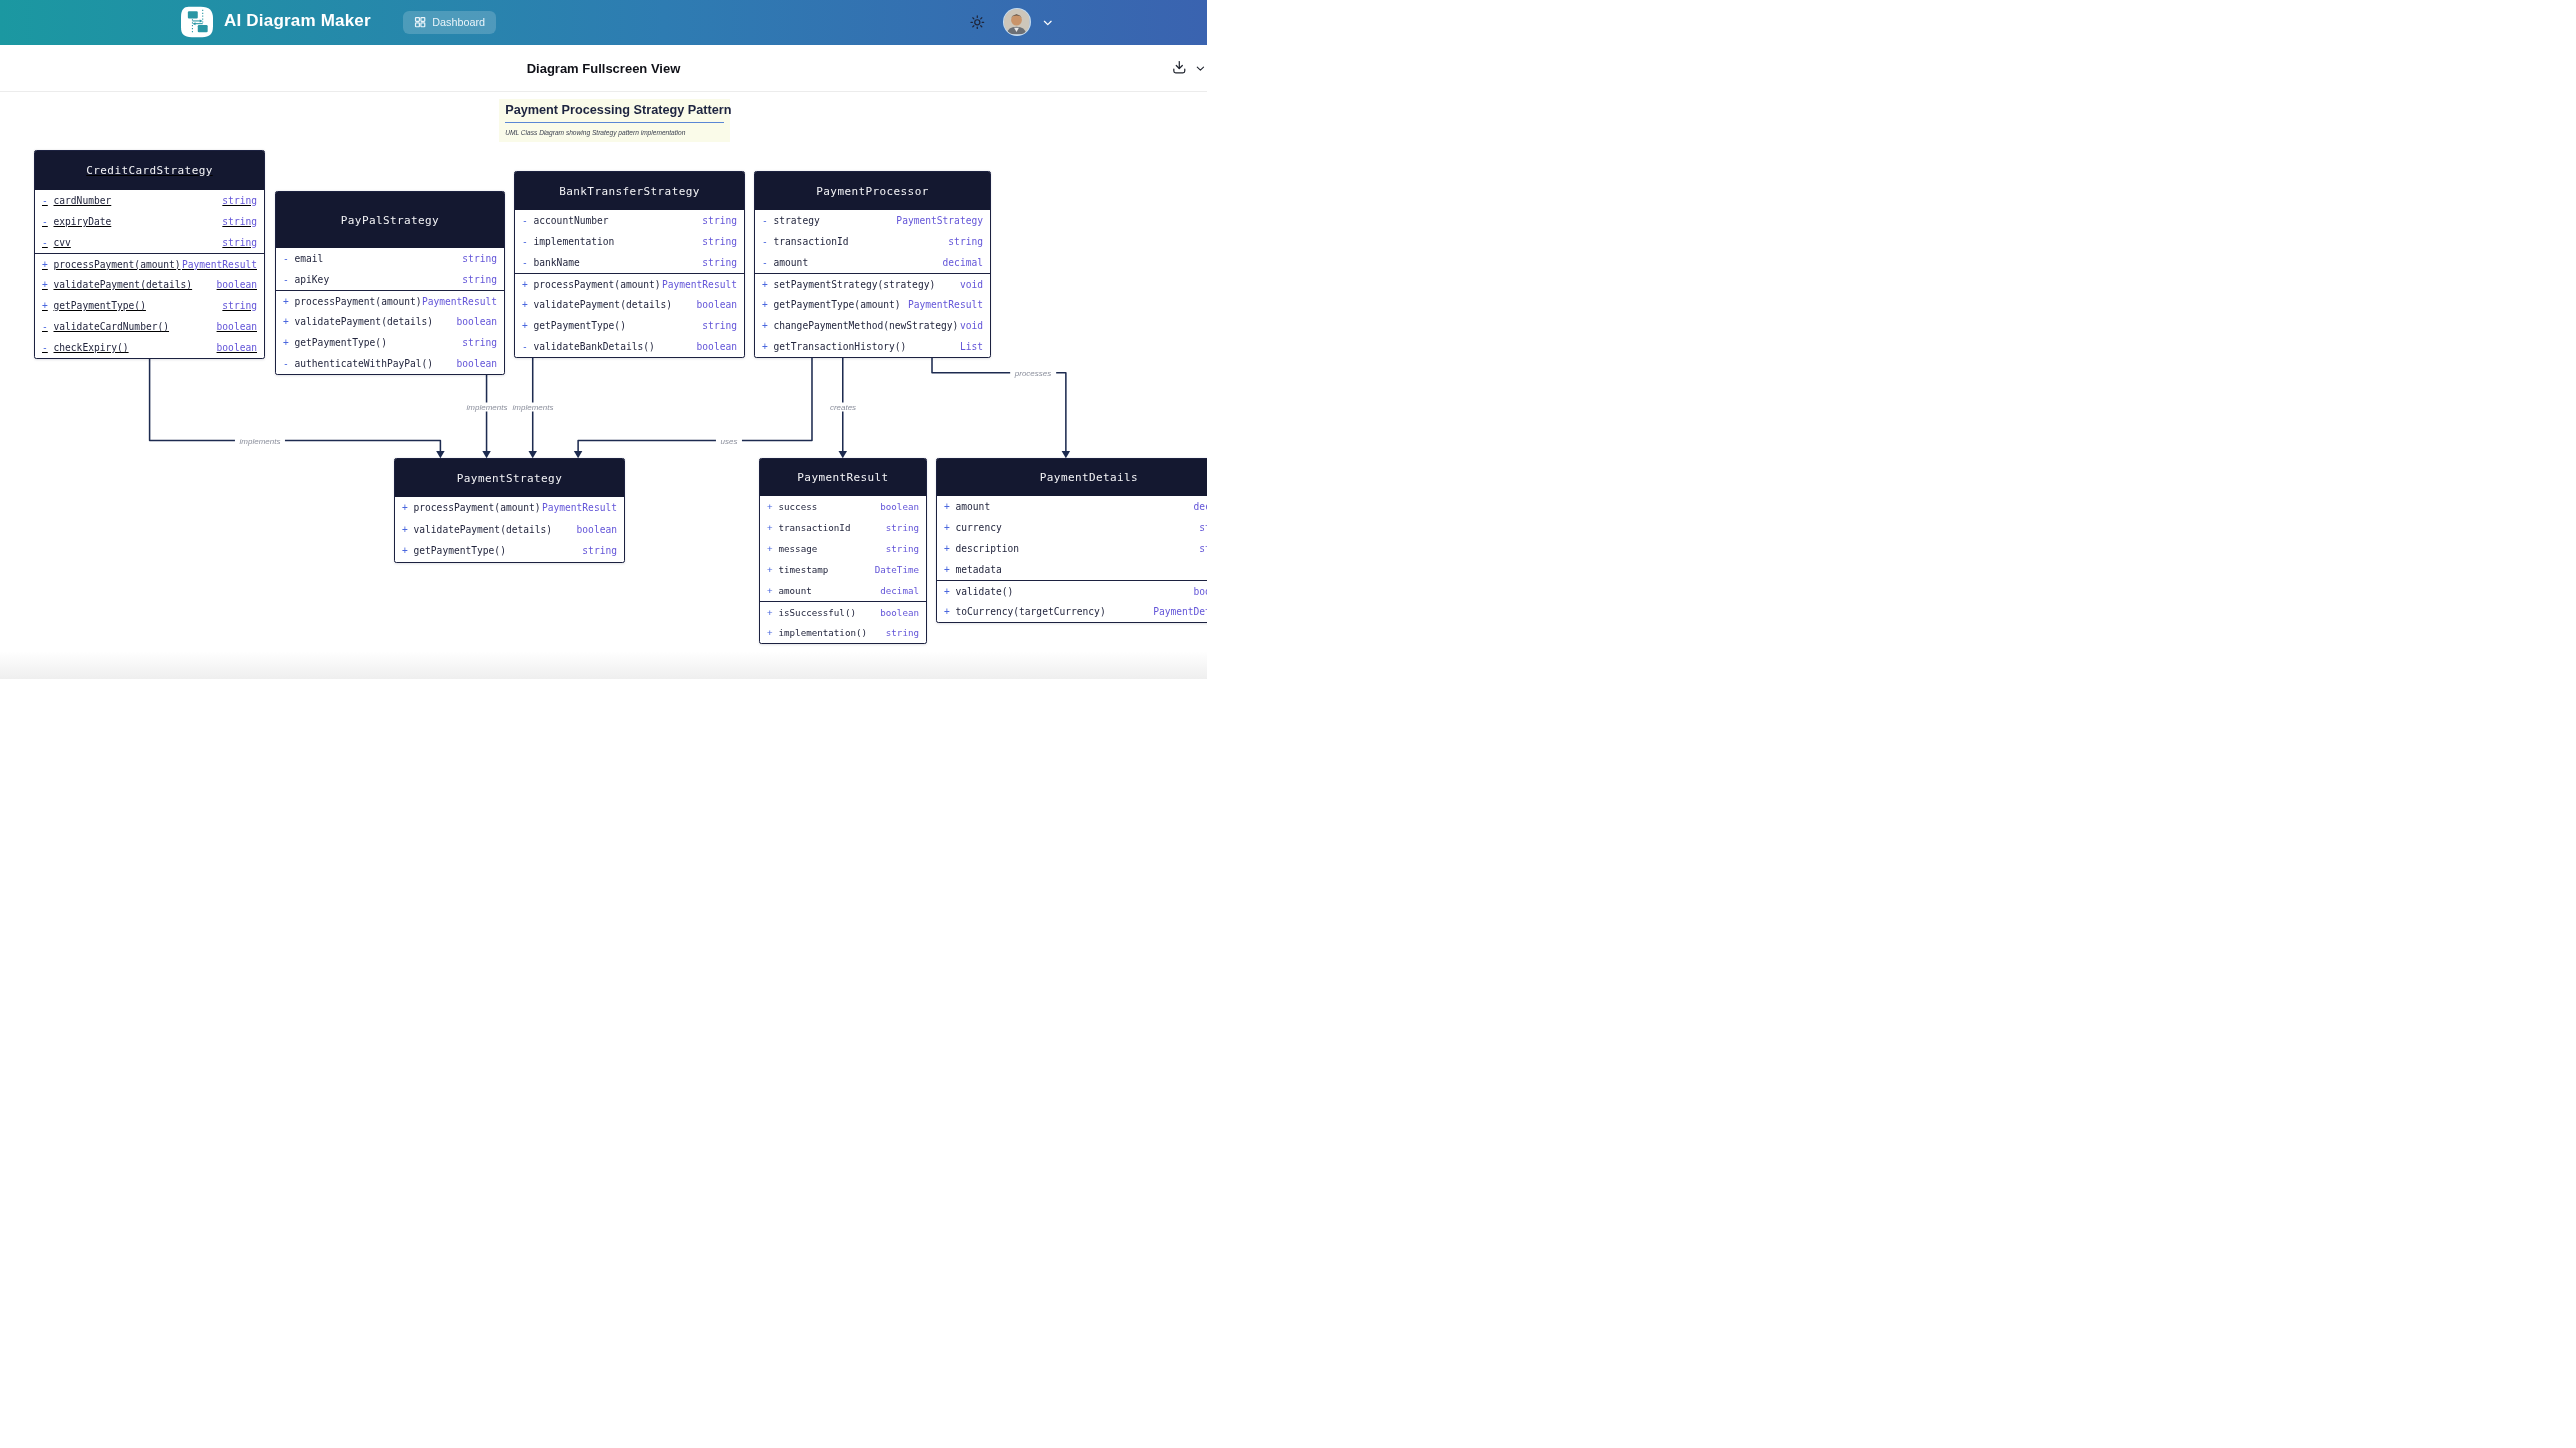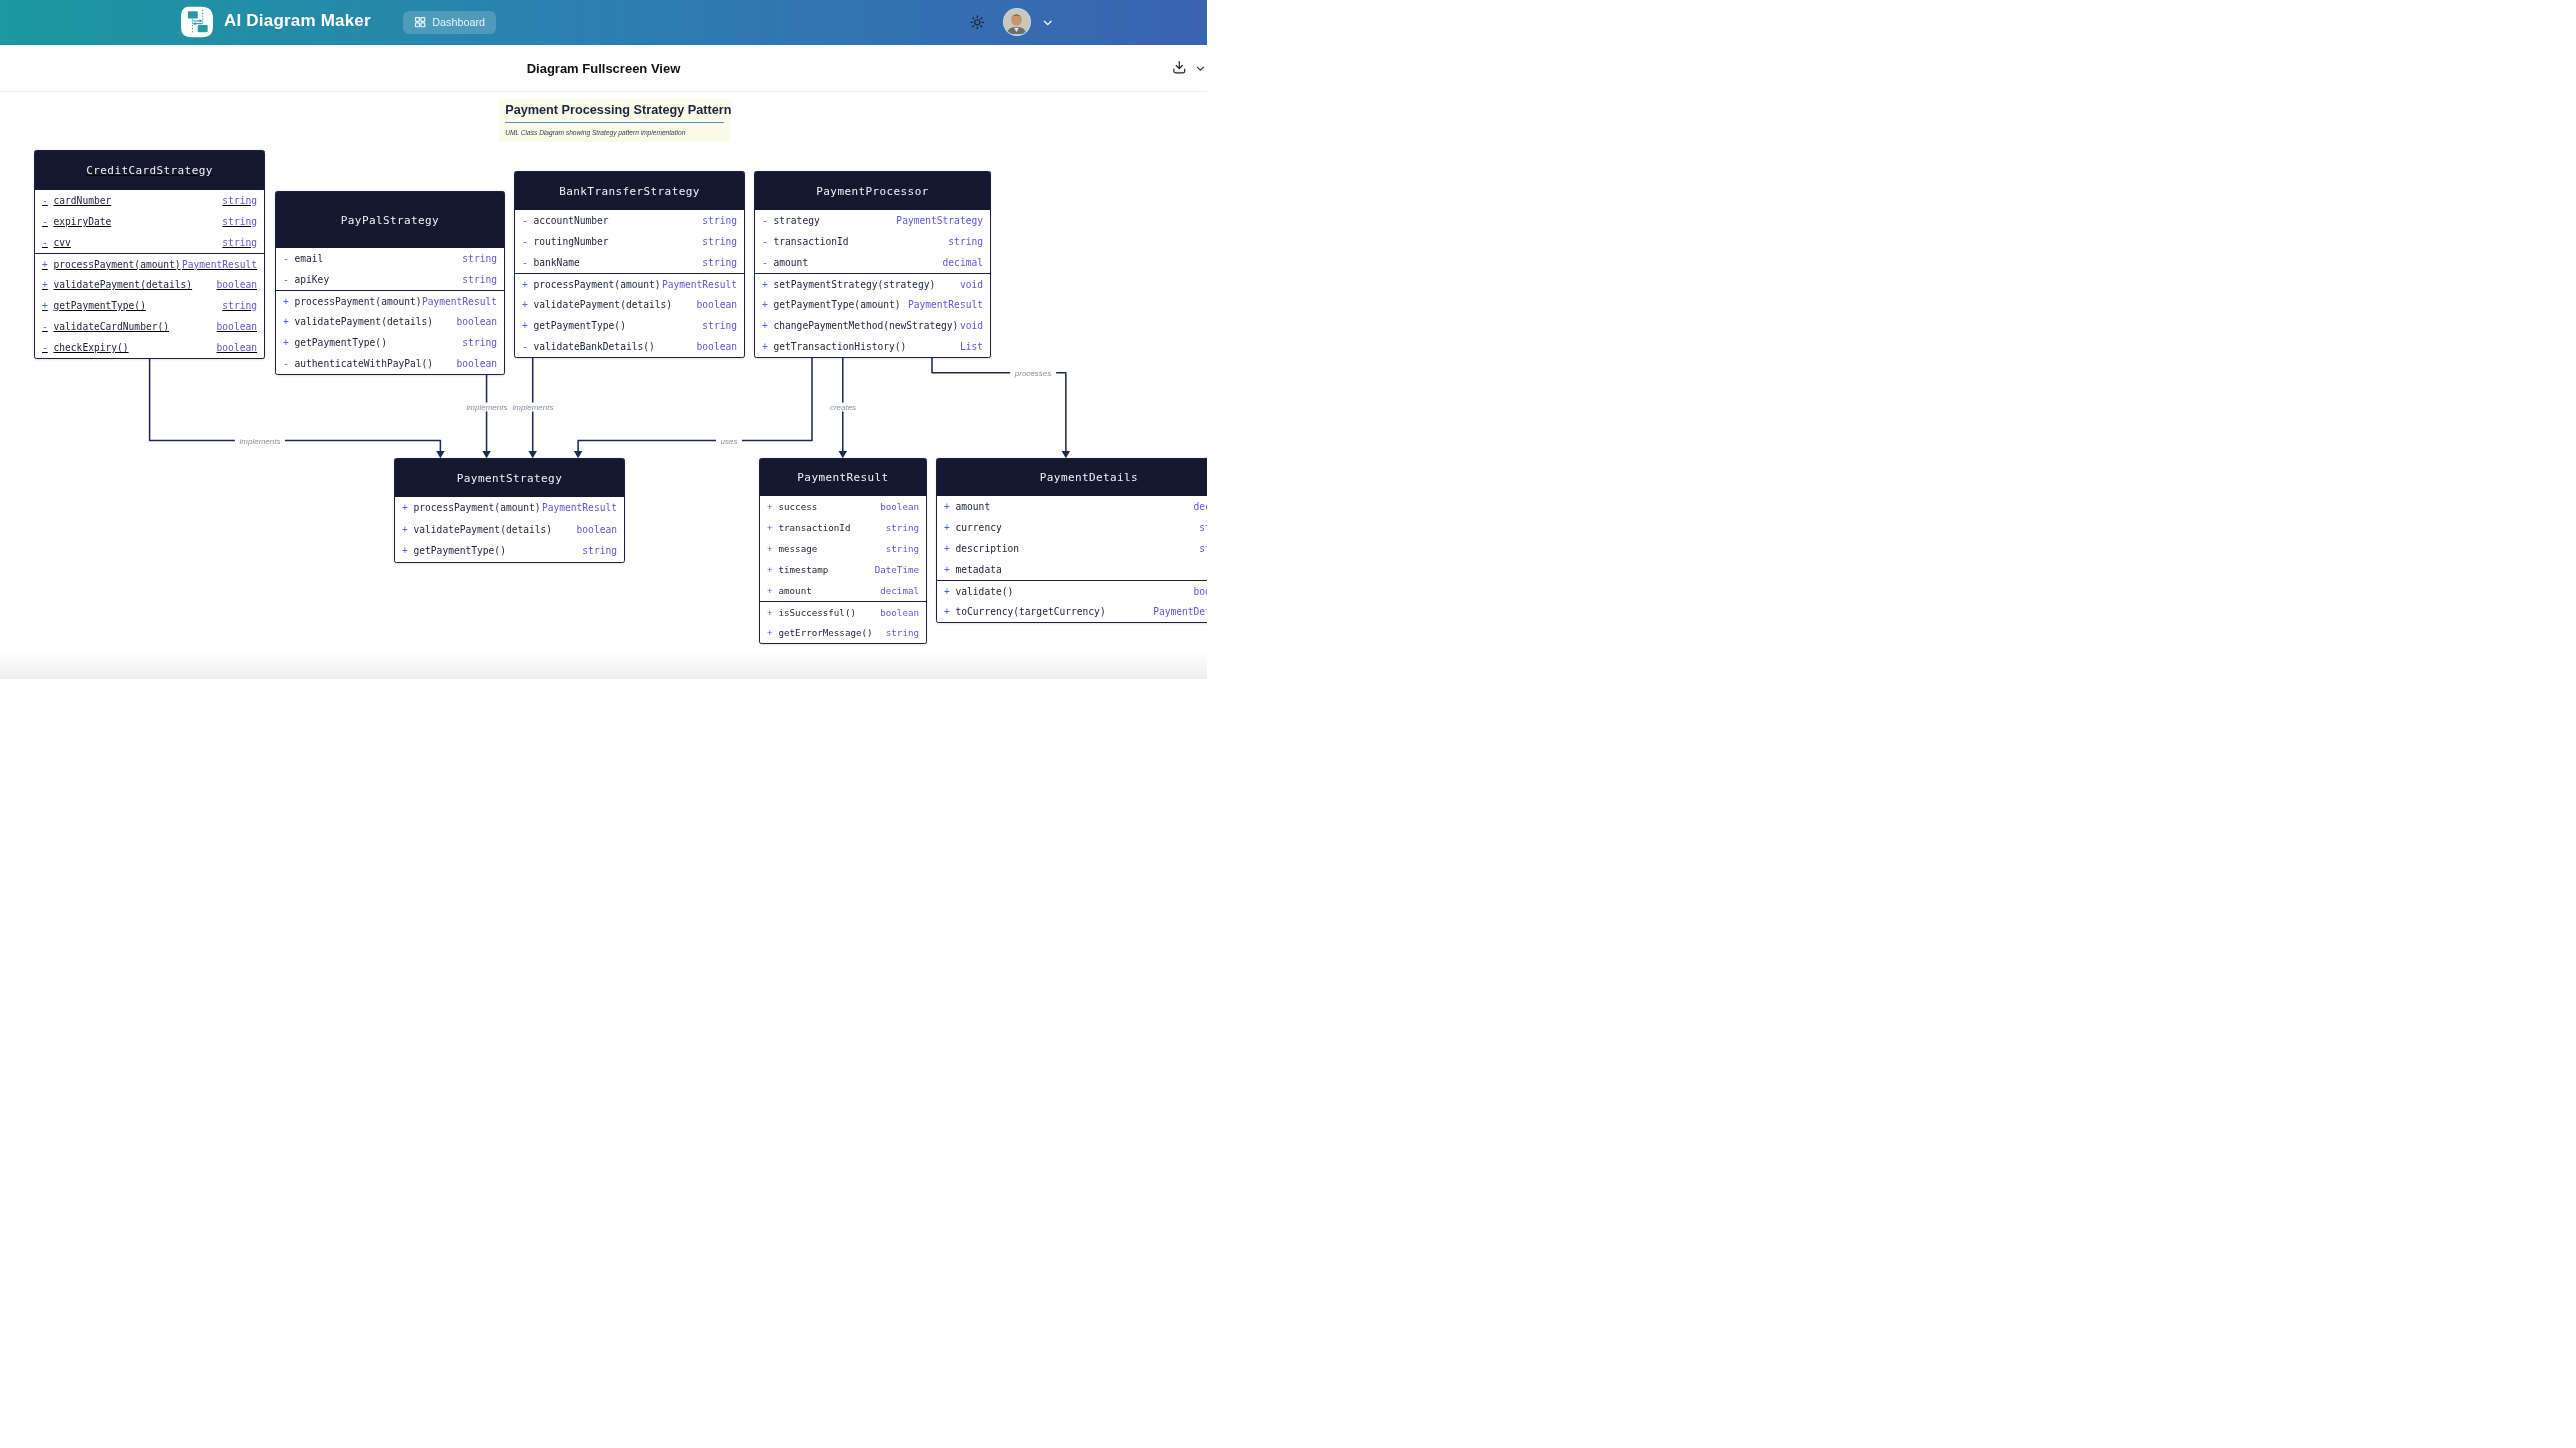--- a/index.html
+++ b/index.html
@@ -270,21 +270,21 @@
       </div>
       <div class="uml-class" style="left: 514px; top: 79px; width: 231px;">
         <div class="hdr" style="height: 38px;">BankTransferStrategy</div>
         <div class="mrow" style="height: 21px; font-size: 9.6px;">
           <span class="vis">-</span>
           <span class="nm">accountNumber</span>
           <span class="tp">string</span>
         </div>
         <div class="mrow" style="height: 21px; font-size: 9.6px;">
           <span class="vis">-</span>
-          <span class="nm">routingNumber</span>
+          <span class="nm">implementation</span>
           <span class="tp">string</span>
         </div>
         <div class="mrow" style="height: 21px; font-size: 9.6px;">
           <span class="vis">-</span>
           <span class="nm">bankName</span>
           <span class="tp">string</span>
         </div>
         <div class="mrow sep" style="height: 21px; font-size: 9.6px;">
           <span class="vis">+</span>
           <span class="nm">processPayment(amount)</span>
@@ -389,21 +389,21 @@
           <span class="nm">amount</span>
           <span class="tp">decimal</span>
         </div>
         <div class="mrow sep" style="height: 21px; font-size: 9.2px;">
           <span class="vis">+</span>
           <span class="nm">isSuccessful()</span>
           <span class="tp">boolean</span>
         </div>
         <div class="mrow" style="height: 21px; font-size: 9.2px;">
           <span class="vis">+</span>
-          <span class="nm">getErrorMessage()</span>
+          <span class="nm">implementation()</span>
           <span class="tp">string</span>
         </div>
       </div>
       <div class="uml-class" style="left: 936px; top: 366px; width: 306px;">
         <div class="hdr" style="height: 37px;">PaymentDetails</div>
         <div class="mrow" style="height: 21px; font-size: 9.6px;">
           <span class="vis">+</span>
           <span class="nm">amount</span>
           <span class="tp">decimal</span>
         </div>

